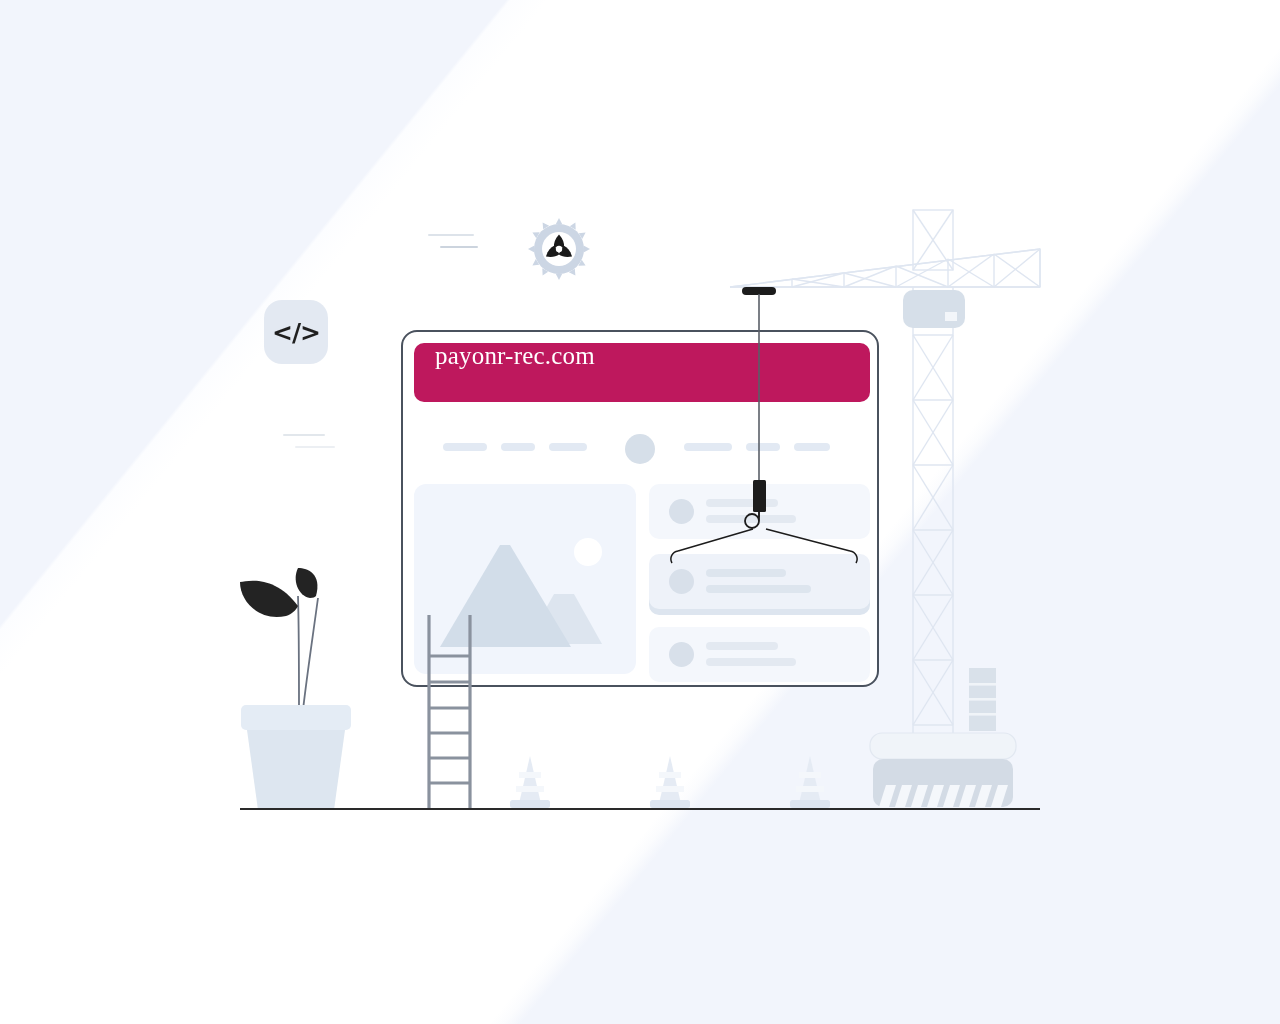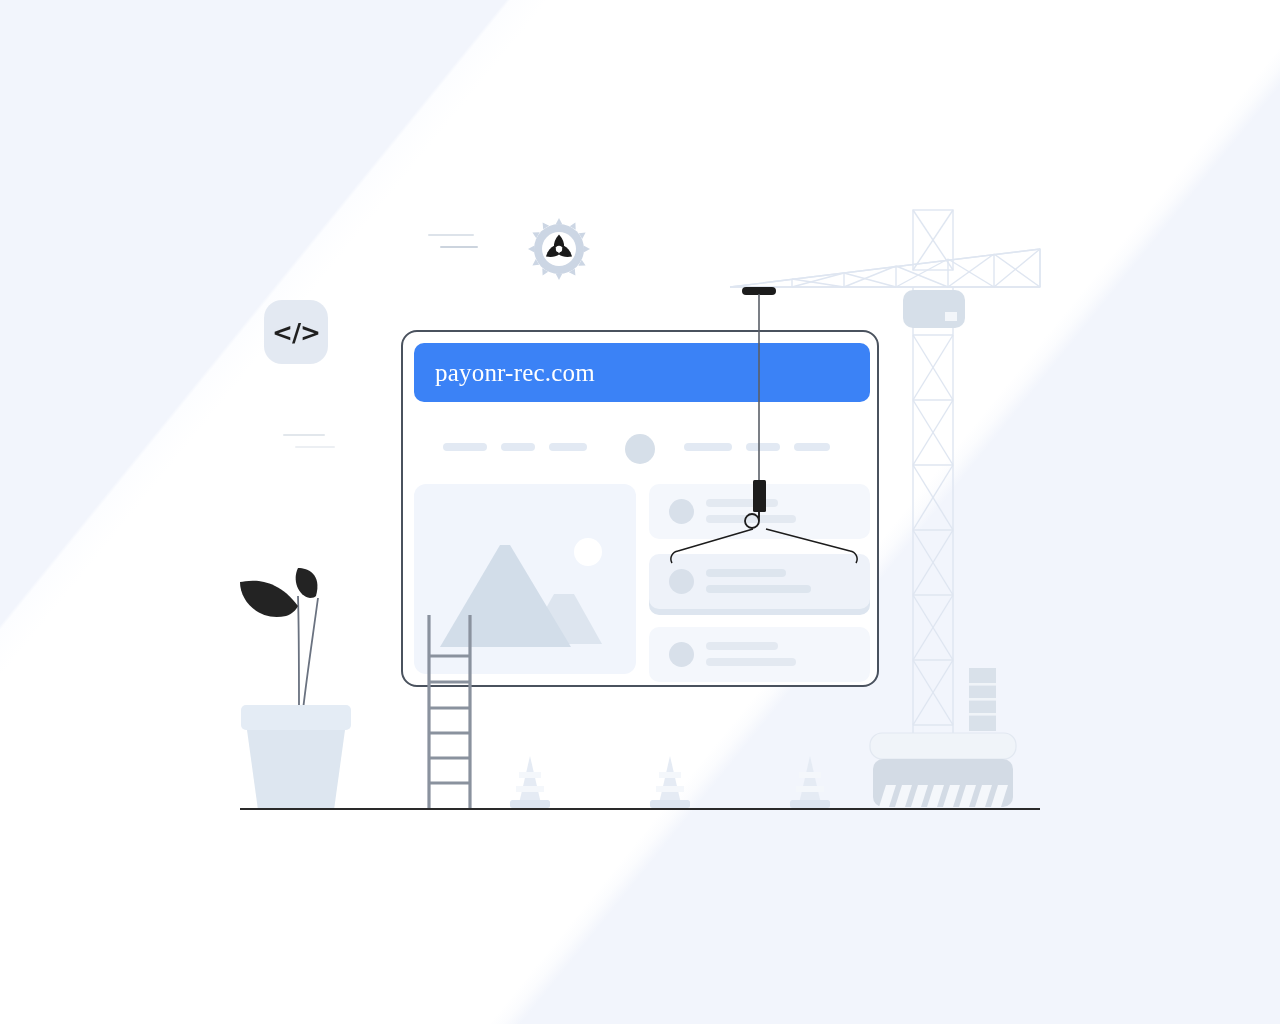--- a/index.html
+++ b/index.html
@@ -116,24 +116,24 @@
     background: #ffffff;
     box-sizing: border-box;
   }
 
   #url-bar {
     position: absolute;
     left: 11px;
     top: 11px;
     width: 456px;
     height: 59px;
-    background: #3b82f6;
+    background: #be185d;
     border-radius: 10px;
     display: flex;
-    align-items: center;
+    align-items: flex-start;
     box-sizing: border-box;
     padding-left: 21px;
   }
   #url-text {
     font-family: "Liberation Serif", serif;
     font-size: 25px;
     color: #ffffff;
     line-height: 1;
     letter-spacing: 0.2px;
   }

